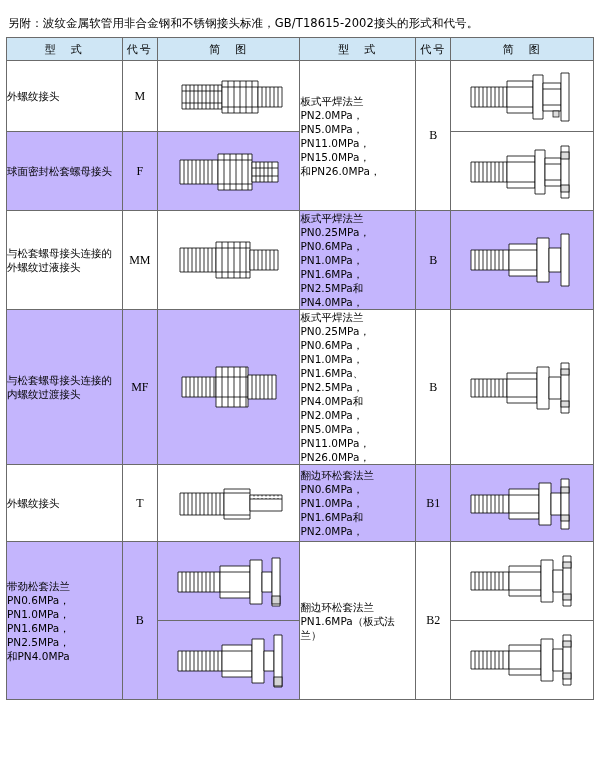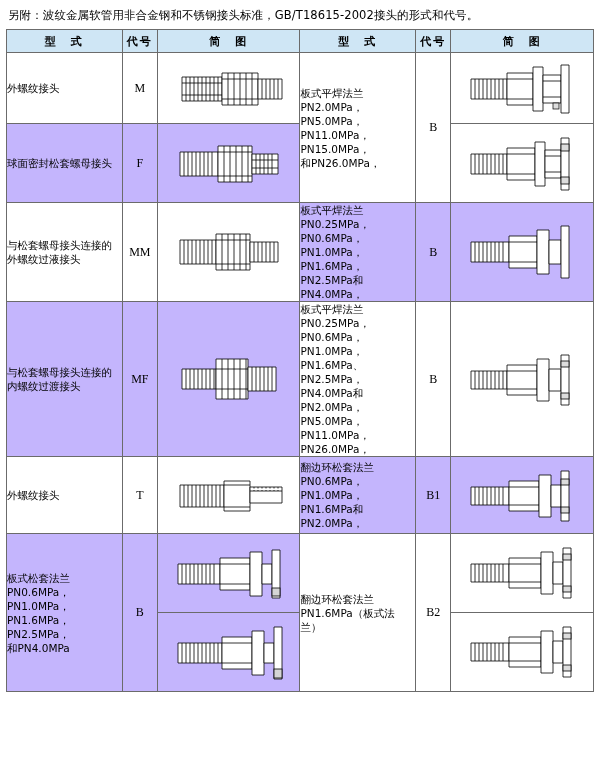--- a/index.html
+++ b/index.html
@@ -3,41 +3,41 @@
 <meta charset="utf-8">
 <style>
   html,body{margin:0;padding:0;}
   body{
     width:600px;height:768px;
     background:#ffffff;
     font-family:"DejaVu Sans","Liberation Sans",sans-serif;
     color:#000;
     overflow:hidden;
   }
-  .page{width:600px;height:768px;position:relative;box-sizing:border-box;padding:0 6px;}
+  .page{width:600px;height:768px;position:relative;box-sizing:border-box;padding:8px 6px;}
   .note{
     font-size:11.5px;
     line-height:15px;
     padding:8px 2px 6px 2px;
     letter-spacing:0.1px;
   }
   table.main{
     border-collapse:collapse;
     width:588px;
     table-layout:fixed;
   }
   table.main td, table.main th{
     border:1px solid #6b6b6b;
     padding:0;
     vertical-align:middle;
   }
   th.hdr{
     background:#cfe6f5;
     font-size:11px;
-    font-weight:bold;
+    font-weight:normal;
     height:22px;
     text-align:center;
     letter-spacing:2px;
   }
   .c-type{width:112px;}
   .c-code{width:34px;}
   .c-fig{width:138px;}
   td.type{
     font-size:10.5px;
     line-height:14px;
@@ -267,21 +267,21 @@
             <path d="M94 28 L104 28 L104 50 L94 50 Z" fill="#fff"></path>
             <path d="M104 14 L112 14 L112 64 L104 64 Z" fill="#fff"></path>
             <rect x="104" y="22" width="8" height="6" fill="#dcdcdc"></rect>
             <rect x="104" y="50" width="8" height="6" fill="#dcdcdc"></rect>
           </g>
         </svg>
       </td>
     </tr>
 
     <tr>
-      <td class="type yellow" rowspan="2" style="white-space:pre-line">板式松套法兰
+      <td class="type yellow" rowspan="2" style="white-space:pre-line">带劲松套法兰
 PN0.6MPa，PN1.0MPa，
 PN1.6MPa，PN2.5MPa，
 和PN4.0MPa</td>
       <td class="code yellow" rowspan="2">B</td>
       <td class="fig yellow">
         <svg width="130" height="78" viewBox="0 0 130 78">
           <g class="ln">
             <path d="M14 30 L56 30 L56 50 L14 50 Z" fill="#fff"></path>
             <path d="M18 30 L18 50 M22 30 L22 50 M26 30 L26 50 M30 30 L30 50 M34 30 L34 50 M38 30 L38 50 M42 30 L42 50 M46 30 L46 50 M50 30 L50 50"></path>
             <path d="M56 24 L86 24 L86 56 L56 56 Z" fill="#fff"></path>

